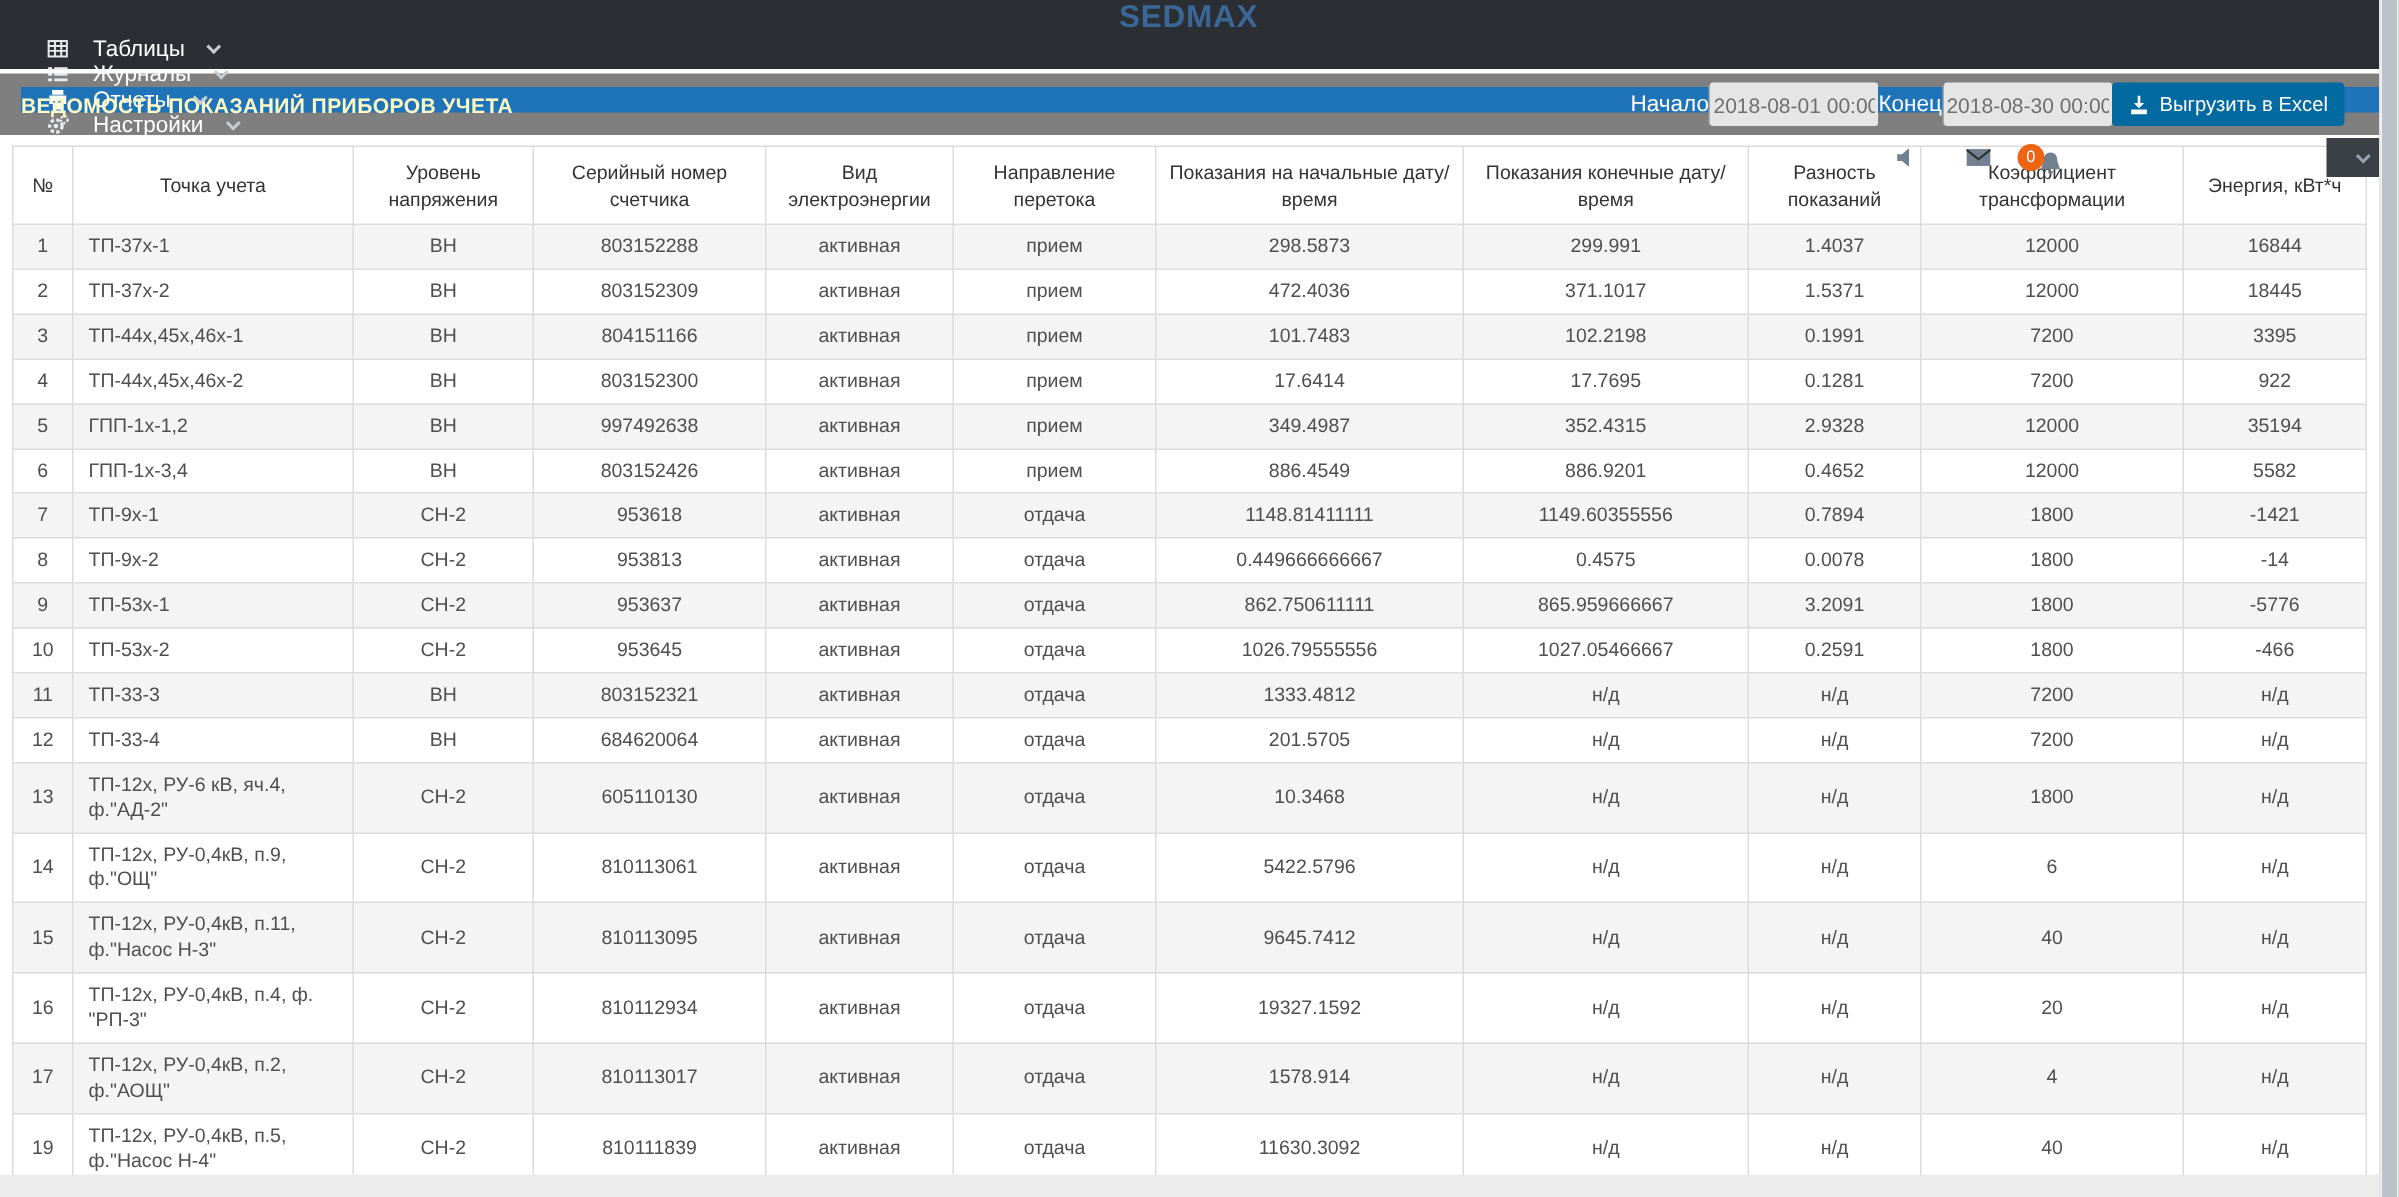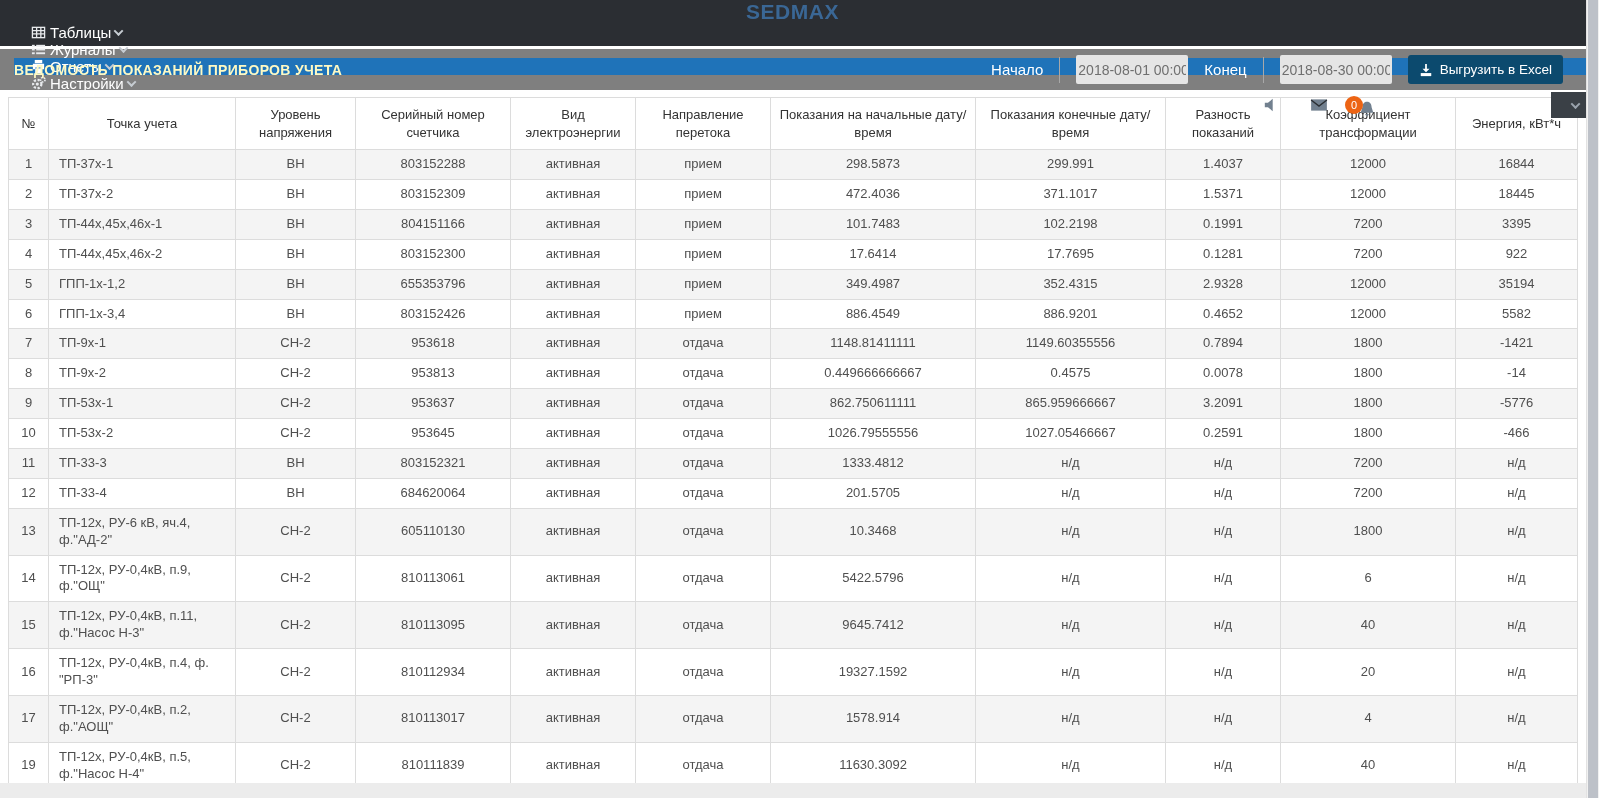--- a/index.html
+++ b/index.html
@@ -13,21 +13,21 @@
   
   .navbar {
     height:46px; background:#2b2e33;
     display:flex; align-items:stretch; padding-left:14px;flex-direction:column;
   }
   .logo {
     align-self:center; font-size:21px; font-weight:bold;
     color:#3a6795; letter-spacing:.5px; margin-right:28px;
   }
   .nav-item {
-    display:flex; align-items:center; gap:4px; padding:0 17px;
+    display:flex; align-items:center; gap:16px; padding:0 17px;
     color:#fff; font-size:15px; cursor:pointer; white-space:nowrap;
   }
   .nav-item.active { background:#1f73b9; }
   .nicon { display:flex; align-items:center; }
   .nicon svg { width:15px; height:15px; display:block; }
   .chev {
     width:7px; height:7px; border-right:2px solid #c6ccd2;
     border-bottom:2px solid #c6ccd2; transform:rotate(45deg) translate(-1px,-1px);
   }
   .nav-right { margin-left:auto; display:flex; align-items:stretch; }
@@ -48,29 +48,29 @@
   .caret-box .chev { border-color:#9aa3ad; }
 
   .gap-line { height:3px; background:#ffffff; }
 
   
   .toolbar {
     height:41px; background:#7f7f7f;
     display:flex; align-items:center; padding:0 14px;
   }
   .tb-title { color:#fef9c3; font-weight:bold; font-size:14px; letter-spacing:.3px; }
-  .tb-right { margin-left:auto; display:flex; align-items:center; gap:16px; padding-right:22px; }
+  .tb-right { margin-left:auto; display:flex; align-items:center; gap:0; padding-right:22px; }
   .tb-label { color:#fff; font-size:15px; }
   .tb-sep { width:1px; height:26px; background:#a8a8a8; }
   .tb-input {
     width:112px; height:29px; background:#e5e5e5; border:none; border-radius:2px;
     text-align:center; color:#6f6f6f; font-size:14px; font-family:inherit;
   }
   .excel-btn {
-    height:29px; background:#0c4a6e; color:#fff; border:none; border-radius:3px;
+    height:29px; background:#0369a1; color:#fff; border:none; border-radius:3px;
     font-size:13.5px; display:flex; align-items:center; gap:7px; padding:0 11px;
     font-family:inherit; cursor:pointer; white-space:nowrap;
   }
   .excel-btn svg { width:14px; height:14px; display:block; }
 
   
   .table-wrap { margin:7px 22px 0 8px; background:#fff; }
   table {
     width:100%; border-collapse:collapse; table-layout:fixed;
     font-size:13px; color:#4f4f4f; border:1px solid #cfcfcf;
@@ -281,21 +281,21 @@
           <td>17.6414</td>
           <td>17.7695</td>
           <td>0.1281</td>
           <td>7200</td>
           <td>922</td>
         </tr>
         <tr>
           <td>5</td>
           <td class="cell-left">ГПП-1х-1,2</td>
           <td>ВН</td>
-          <td>655353796</td>
+          <td>997492638</td>
           <td>активная</td>
           <td>прием</td>
           <td>349.4987</td>
           <td>352.4315</td>
           <td>2.9328</td>
           <td>12000</td>
           <td>35194</td>
         </tr>
         <tr>
           <td>6</td>

